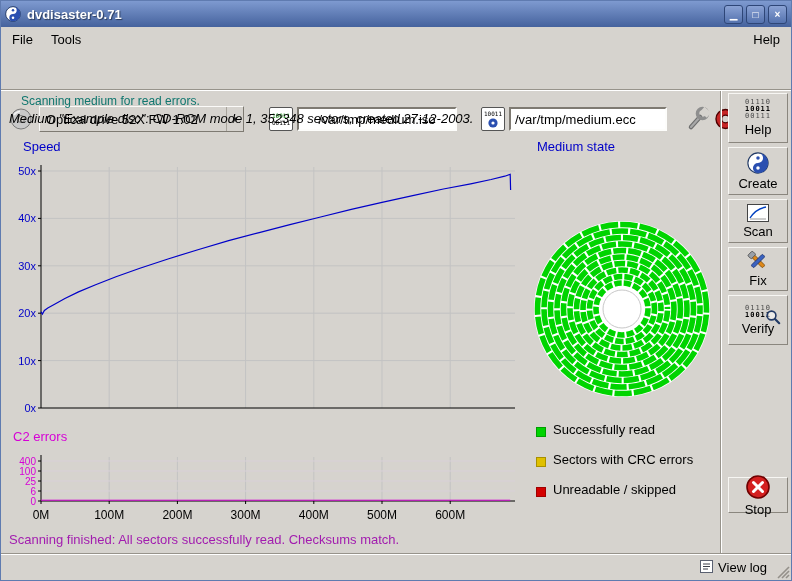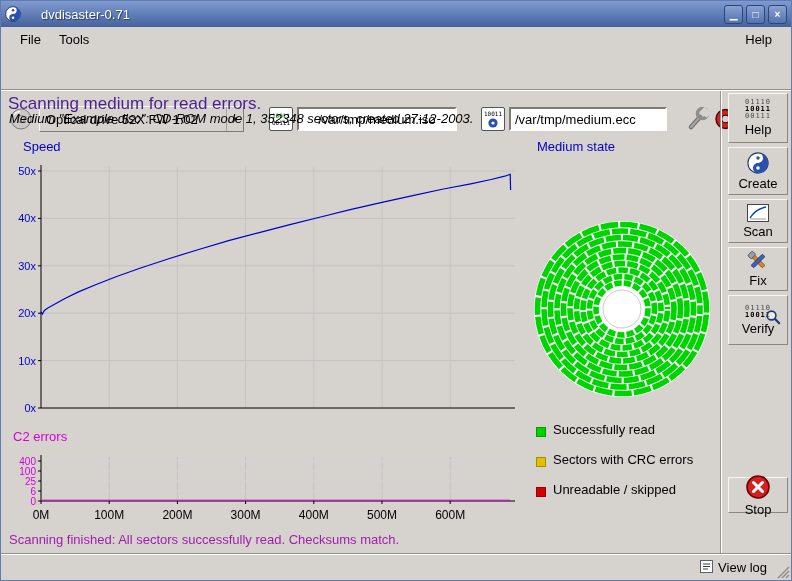--- a/index.html
+++ b/index.html
@@ -1,39 +1,39 @@
 <!DOCTYPE html>
 <html><head>
 <meta charset="utf-8">
 <style>
   *{margin:0;padding:0;box-sizing:border-box;}
   html,body{background:#808080;}
   body{font-family:"Liberation Sans","DejaVu Sans",sans-serif;}
   .window{position:relative;width:792px;height:581px;background:#d6d3ce;border:1px solid #5f7bb0;overflow:hidden;}
   
   .titlebar{position:absolute;top:0;left:0;right:0;height:26px;background:linear-gradient(to bottom,#7e9ad0,#45629d);display:flex;align-items:center;padding:0 4px;}
-  .title-text{color:#fff;font-weight:normal;font-size:13px;margin-left:20px;flex:1;text-shadow:1px 1px 1px #2a3a5a;}
+  .title-text{color:#fff;font-weight:bold;font-size:13px;margin-left:6px;flex:1;text-shadow:1px 1px 1px #2a3a5a;}
   .winbtn{width:19px;height:19px;background:linear-gradient(to bottom,#8aa2d4,#5472ae);border:1px solid #2e4677;border-radius:3px;color:#fff;font-size:10px;display:flex;align-items:center;justify-content:center;margin-left:3px;font-weight:bold;cursor:default;}
   
-  .menubar{position:absolute;top:26px;left:0;right:0;height:24px;display:flex;align-items:center;font-size:13px;padding:0 10px;}
+  .menubar{position:absolute;top:26px;left:0;right:0;height:24px;display:flex;align-items:center;font-size:13px;padding:0 2px;}
   .menu-item{padding:3px 9px;}
   .menu-help{margin-left:auto;}
   
   .toolbar{position:absolute;top:50px;left:0;right:0;height:38px;}
   .tool-abs{position:absolute;}
   .combo{position:absolute;left:38px;top:55px;width:205px;height:26px;background:#d6d3ce;border:1px solid;border-color:#fbfaf8 #7e7a72 #7e7a72 #fbfaf8;display:flex;align-items:center;font-size:13px;}
   .combo-label{flex:1;padding:0 6px;white-space:nowrap;overflow:hidden;}
   .combo-arrow{width:17px;align-self:stretch;display:flex;align-items:center;justify-content:center;font-size:8px;border-left:1px solid #a8a49c;color:#222;}
   .entry{position:absolute;top:56px;height:24px;font-size:13px;padding:2px 4px;border:2px solid;border-color:#7e7a72 #fdfdfb #fdfdfb #7e7a72;background:#fff;font-family:"Liberation Sans","DejaVu Sans",sans-serif;color:#000;}
   .bin-icon{position:absolute;width:24px;height:24px;background:#fff;border:1px solid #555;border-radius:2px;display:flex;flex-direction:column;align-items:center;justify-content:center;font-family:"DejaVu Sans Mono",monospace;font-size:6px;line-height:7px;}
   
   .hsep{position:absolute;left:0;right:0;height:2px;border-top:1px solid #97938b;border-bottom:1px solid #ffffff;}
   .vsep{position:absolute;width:2px;border-left:1px solid #97938b;border-right:1px solid #ffffff;}
   
-  .status1{position:absolute;left:7px;top:93px;font-size:17px;color:#4c1d95;}
+  .status1{position:absolute;left:20px;top:93px;font-size:12px;color:#0f766e;}
   .status2{position:absolute;left:8px;top:110px;font-size:13px;font-style:italic;color:#000;}
   .bottom-status{position:absolute;left:8px;top:531px;font-size:13px;color:#a21caf;}
   
   .speed-title{position:absolute;left:22px;top:138px;font-size:13px;color:#0000c8;}
   .c2-title{position:absolute;left:12px;top:428px;font-size:13px;color:#d600d6;}
   .ms-title{position:absolute;left:536px;top:138px;font-size:13px;color:#0000c8;}
   svg{display:block;}
   .speed-svg{position:absolute;left:6px;top:152px;}
   .c2-svg{position:absolute;left:6px;top:444px;}
   .disc-svg{position:absolute;left:529px;top:216px;}

